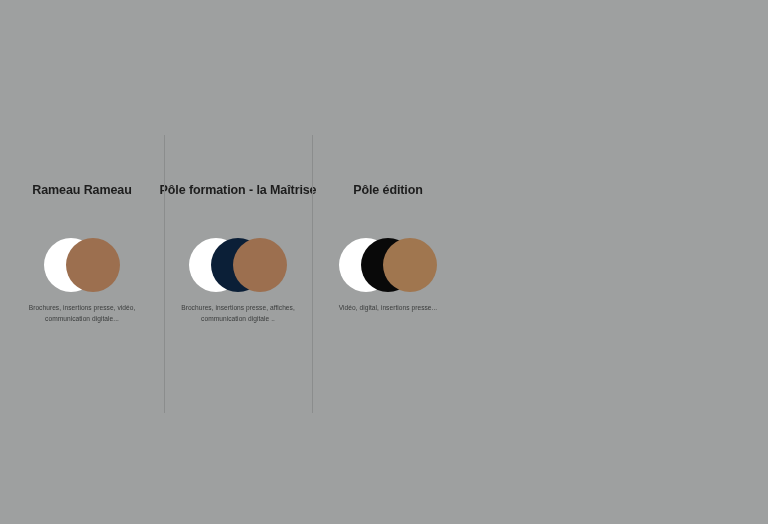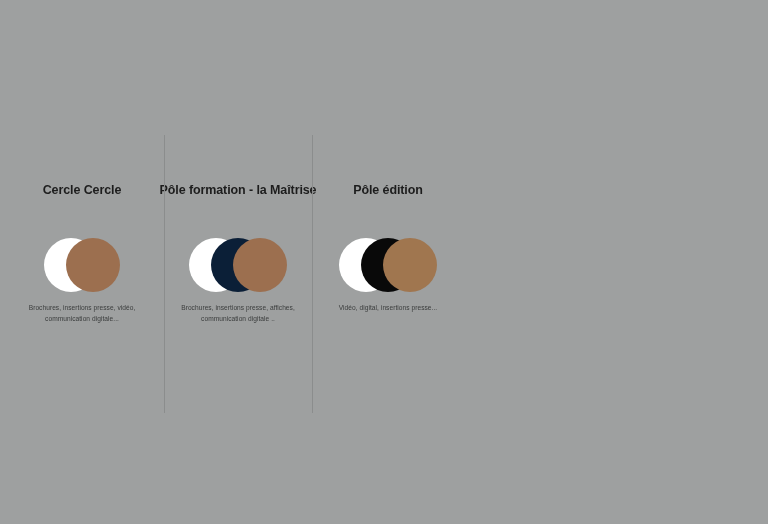--- a/index.html
+++ b/index.html
@@ -108,21 +108,21 @@
   }
 </style>
 </head>
 <body>
 
 <div id="slide" style="background: rgb(158, 160, 160);">
 
   <div id="columns">
 
     <div class="column col-0">
-      <div class="col-title">Cercle Cercle</div>
+      <div class="col-title">Rameau Rameau</div>
       <div class="circles">
         <div class="circles-inner" style="width: 76px;">
             <div class="circle" style="left: 0px; background: rgb(255, 255, 255);"></div>
             <div class="circle" style="left: 22px; background: rgb(156, 111, 79);"></div>
           </div>
       </div>
       <div class="col-caption">Brochures, insertions presse, vidéo, communication digitale...</div>
     </div>
 
     <div class="column col-1">

